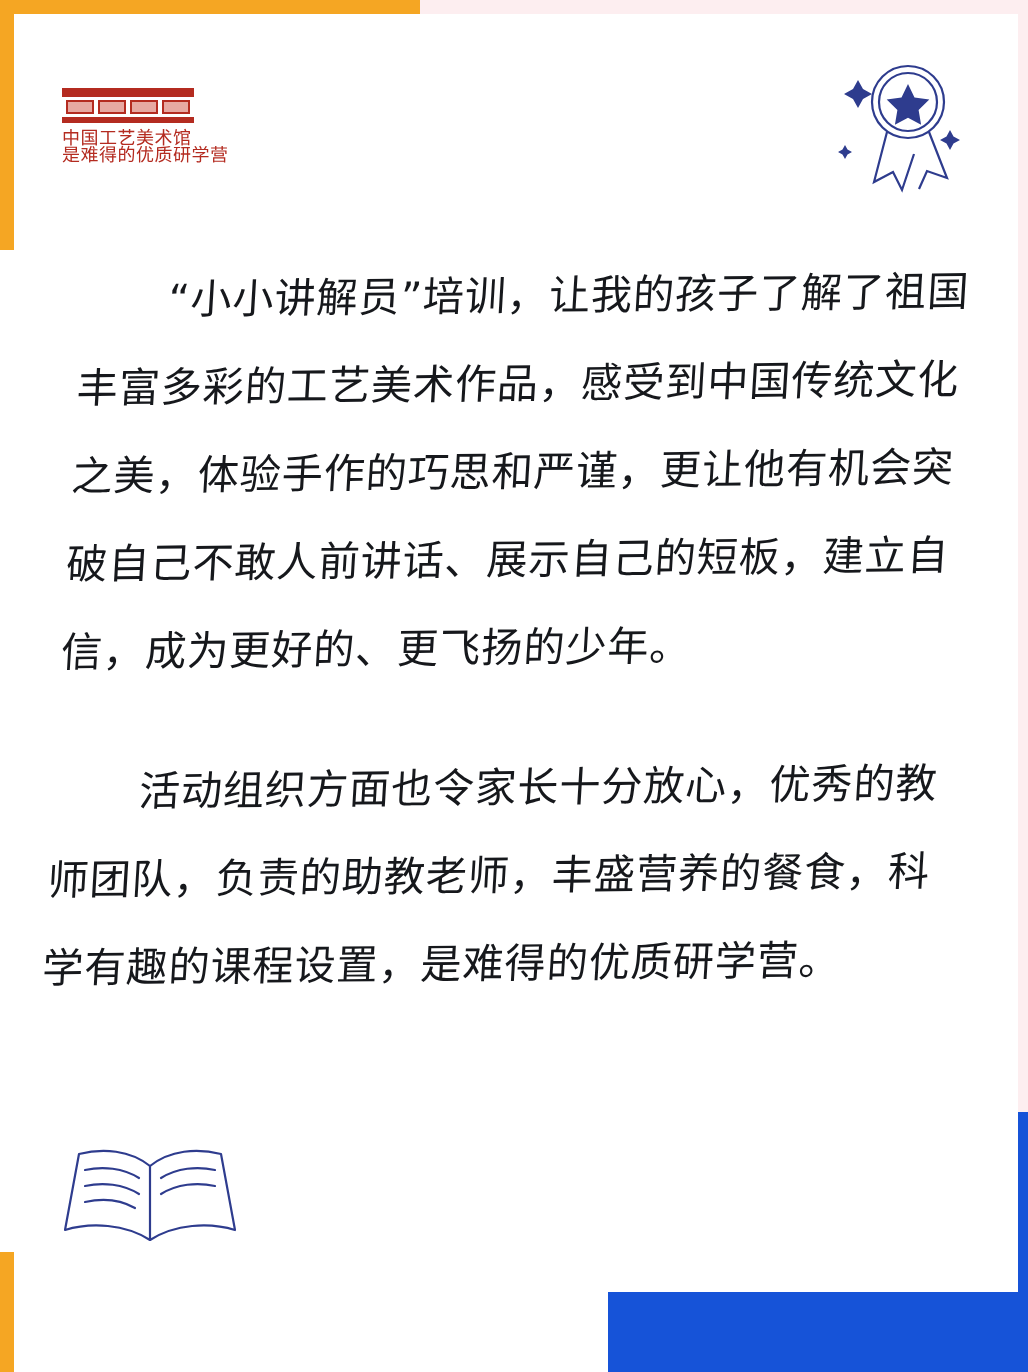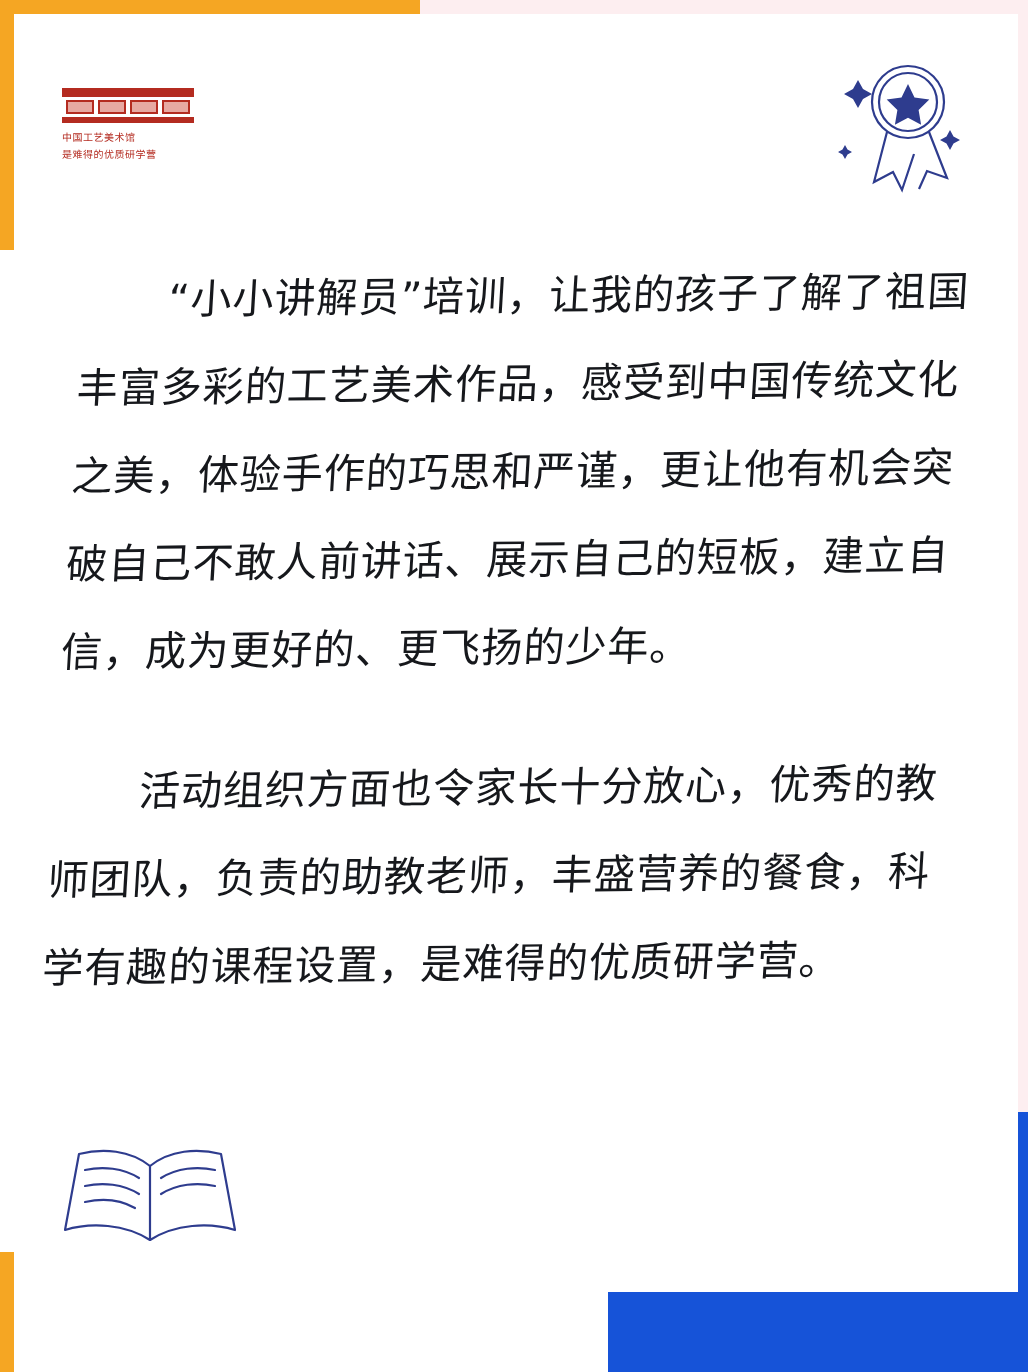--- a/index.html
+++ b/index.html
@@ -108,24 +108,24 @@
   .logo-mark .b2 { left: 36px; top: 12px; width: 28px; height: 14px; }
   .logo-mark .b3 { left: 68px; top: 12px; width: 28px; height: 14px; }
   .logo-mark .b4 { left: 100px;top: 12px; width: 28px; height: 14px; }
   .logo-mark .bar-bottom {
     left: 0; top: 29px; width: 132px; height: 6px;
     background: #b42b20; border: none;
   }
   .logo-text {
     margin-top: 6px;
     color: #b42b20;
-    font-size: 10px;
+    font-size: 18px;
     line-height: 17px;
     letter-spacing: 0.5px;
-    font-family: Liberation Mono, monospace;
+    font-family: Liberation Sans, sans-serif;
   }
 
   
   .badge-icon {
     position: absolute;
     right: 58px;
     top: 50px;
     width: 140px;
     height: 150px;
   }

